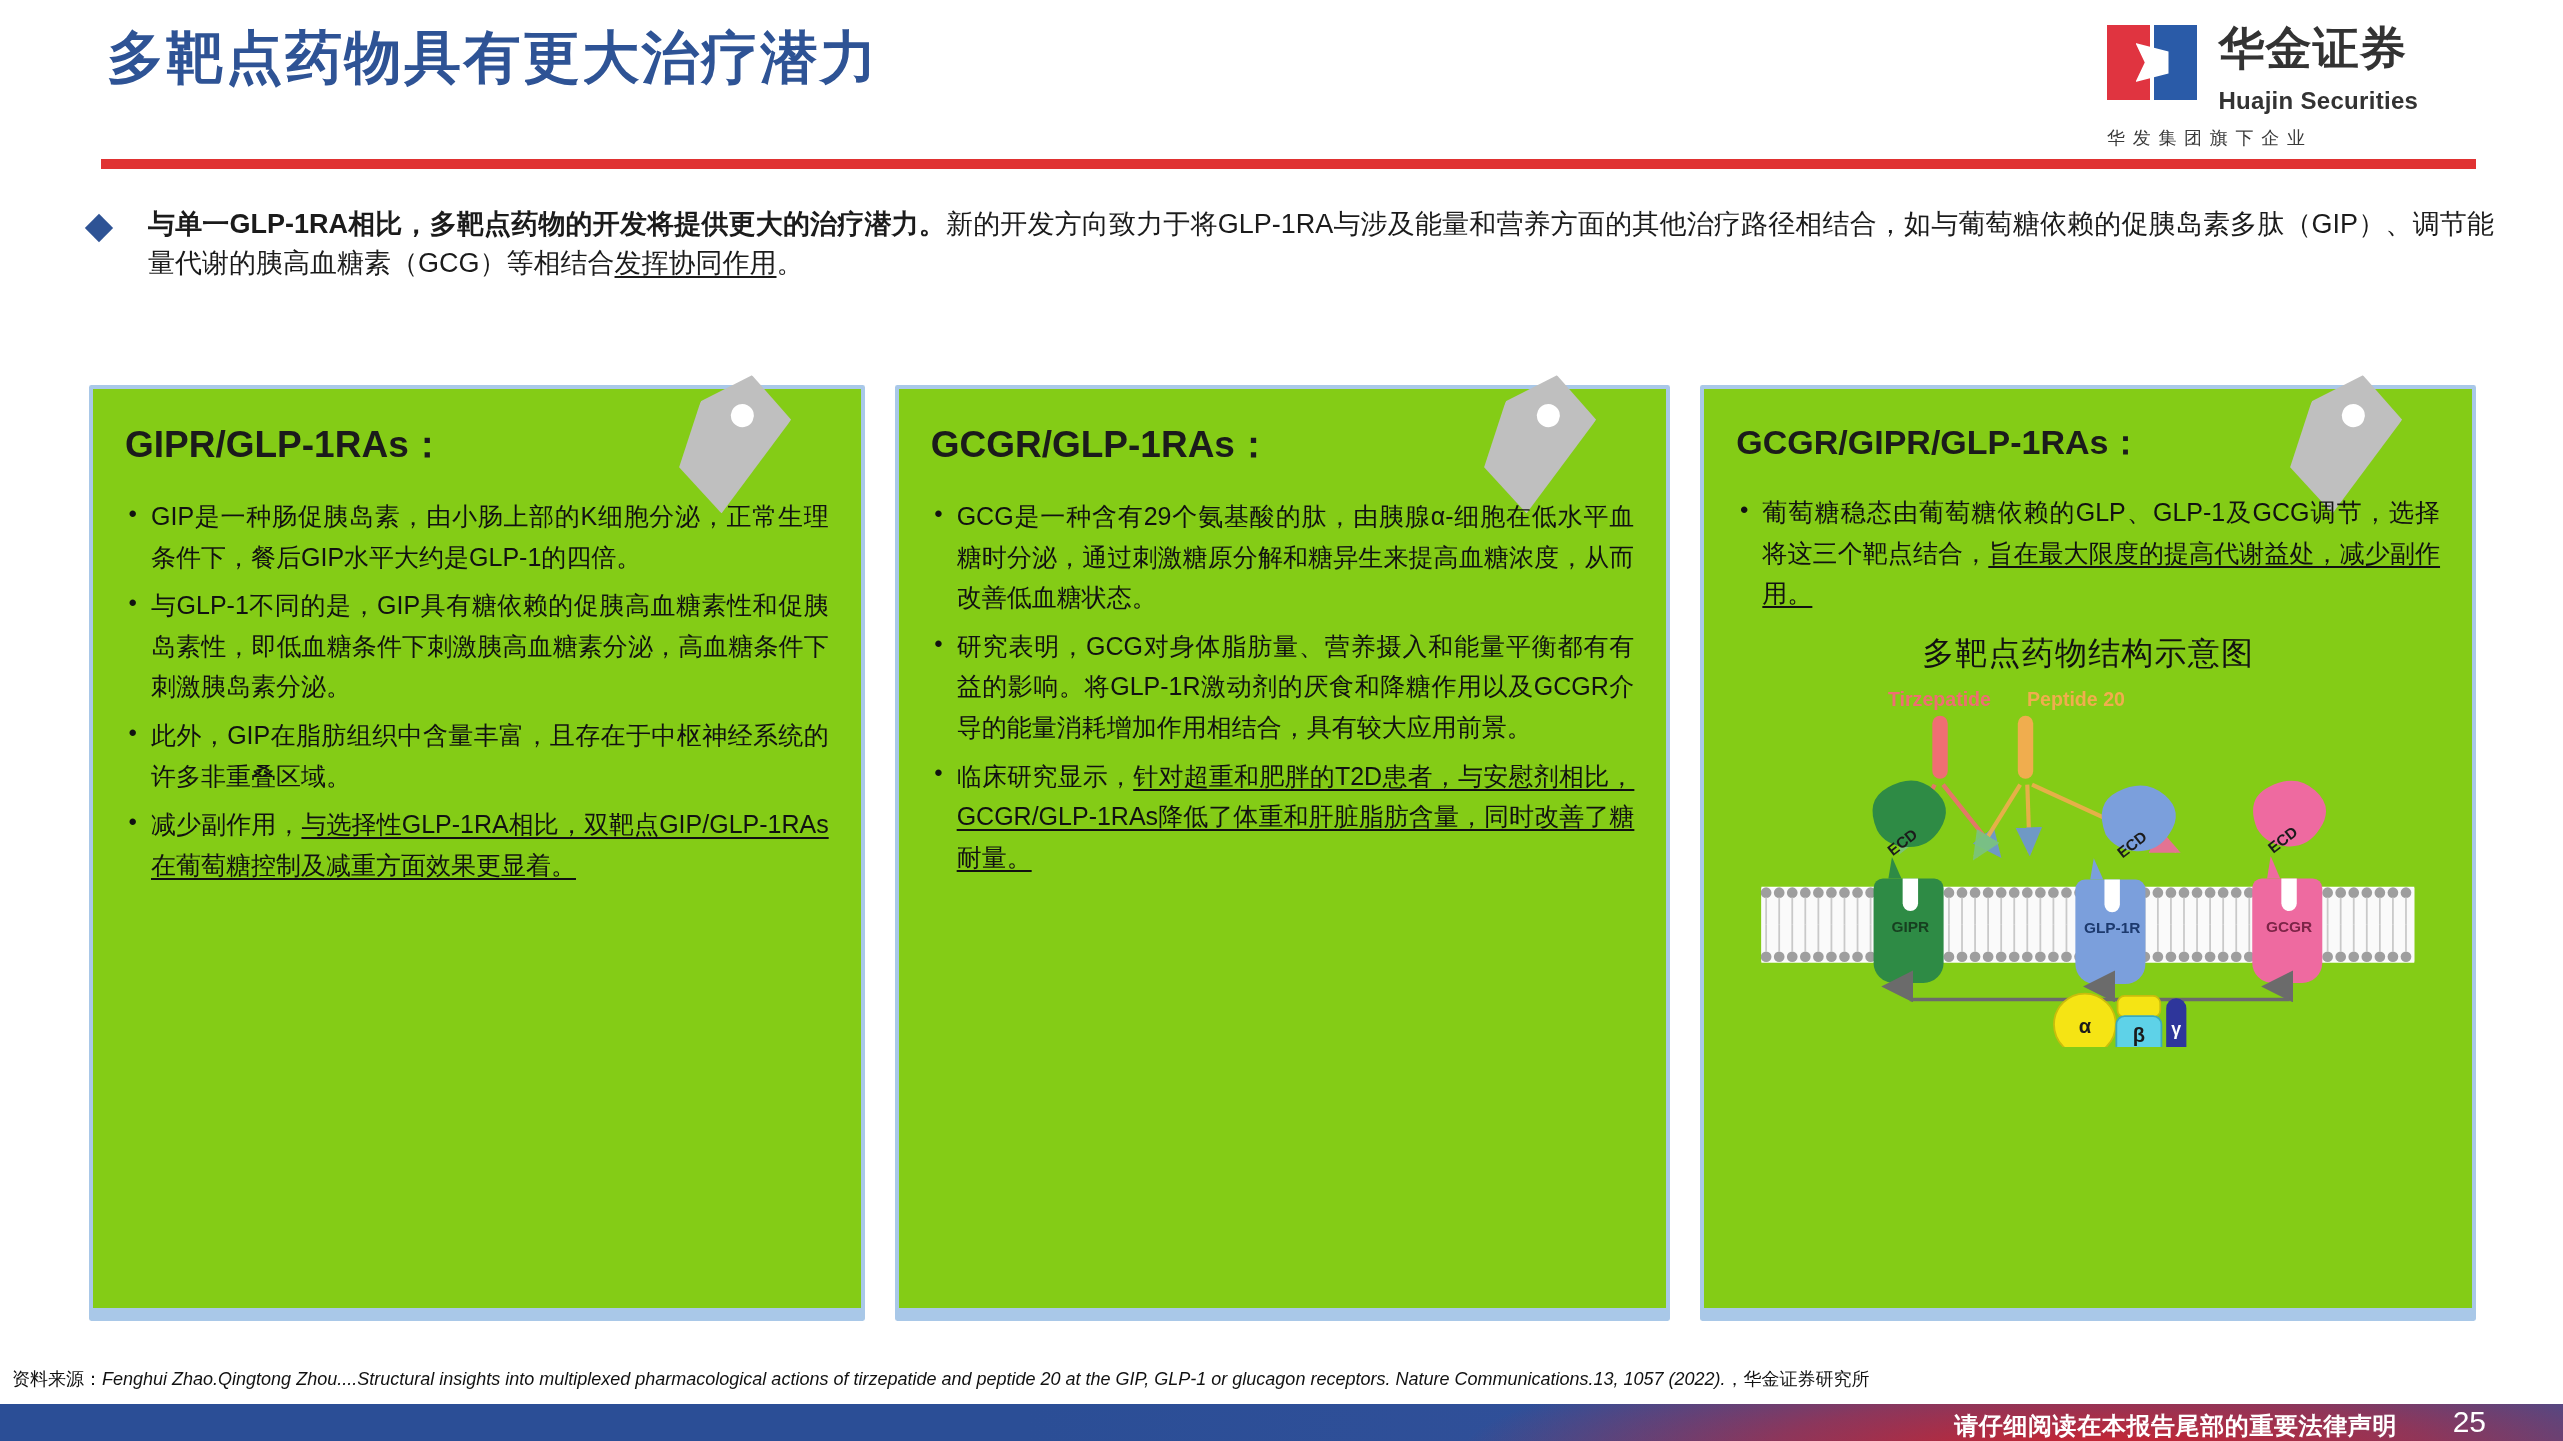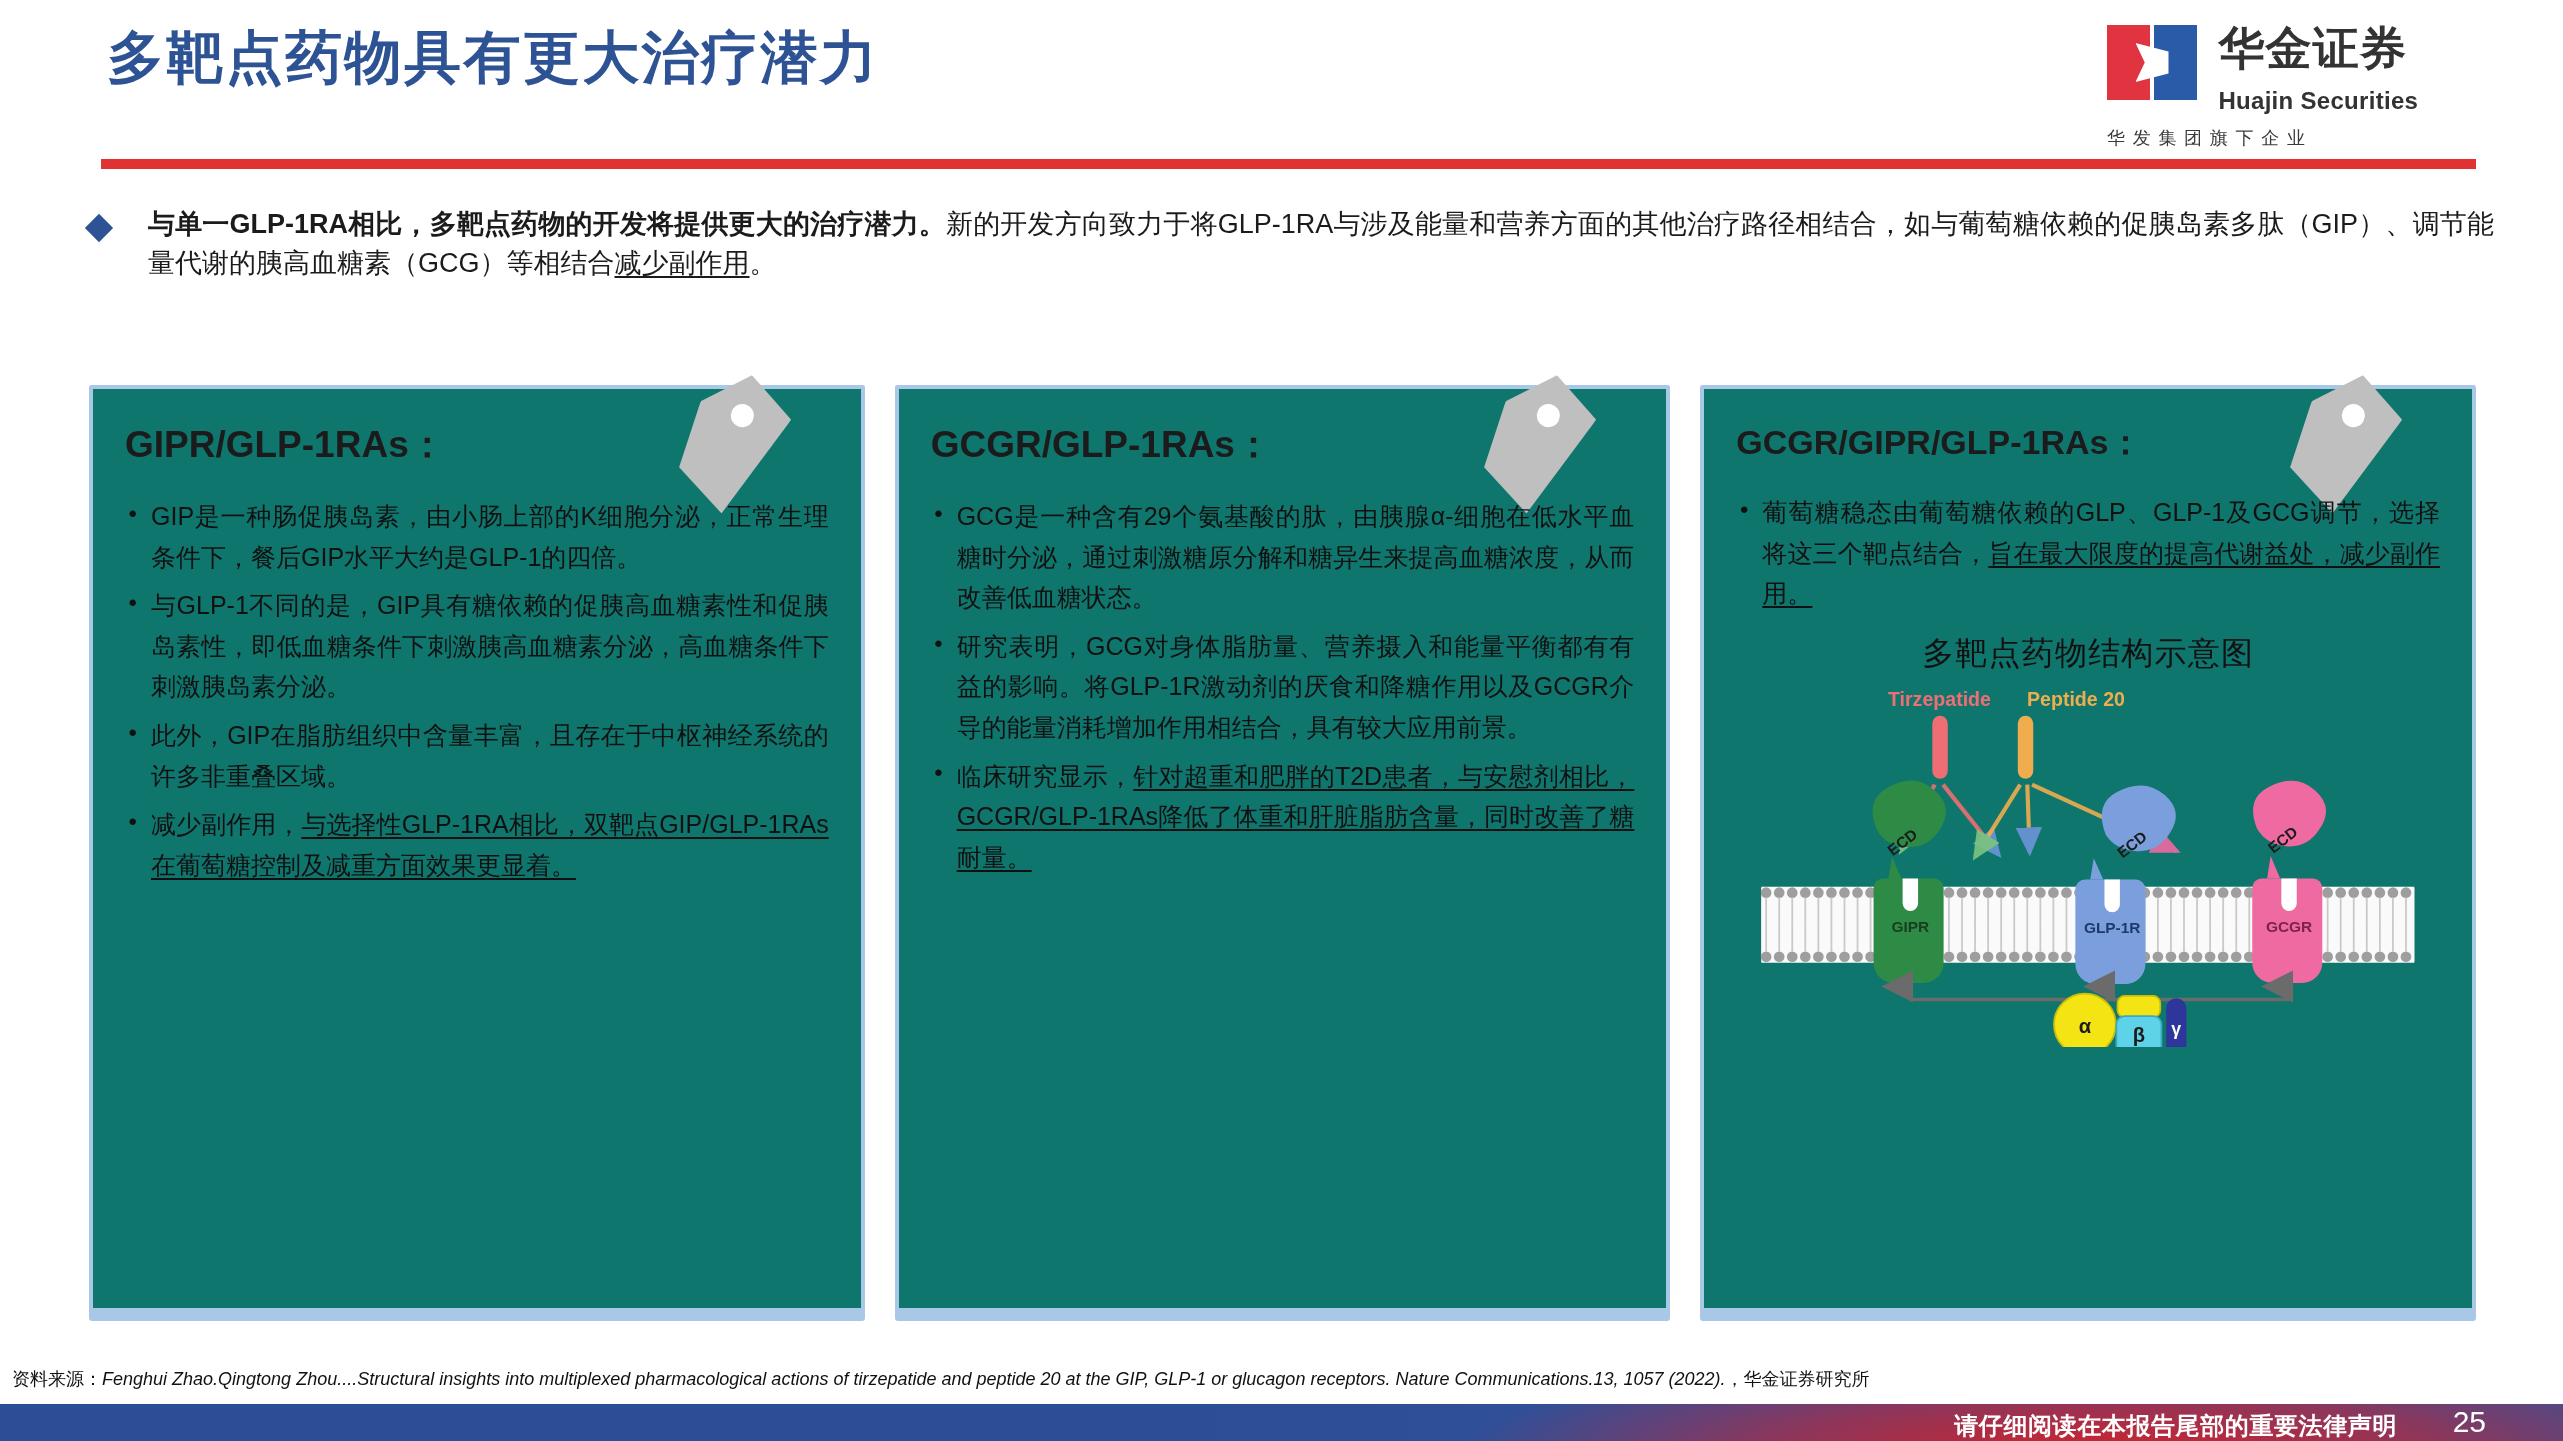--- a/index.html
+++ b/index.html
@@ -51,21 +51,21 @@
     margin-left: 59px; font-size: 27px; line-height: 1.45; color:#1b1b1b;
     text-align: justify;
   }
   .lead-text b { font-weight: bold; }
   .u { text-decoration: underline; text-underline-offset: 3.6px; }
 
   
   .cards { position:absolute; left:89px; top:385px; width:2387px; height:936px; display:flex; gap:30px; }
   .card {
     position: relative; flex: 1 1 0;
-    background: #0f766e;
+    background: #84cc16;
     border: 4.2px solid #A9C8E8;
     border-bottom-width: 13px;
     border-radius: 2.4px;
   }
   .card-inner { padding: 31px 32px 12px 32px; height:100%; }
   .card-title {
     font-size: 37px; font-weight: bold; color:#1b1b1b;
     letter-spacing: 0px; margin-bottom: 26px; white-space: nowrap;
   }
   .card3 .card-title { font-size: 34px; }
@@ -140,21 +140,21 @@
       <div class="logo-text">
         <div class="logo-cn">华金证券</div>
         <div class="logo-en">Huajin Securities</div>
       </div>
     </div>
     <div class="logo-sub">华发集团旗下企业</div>
   </div>
 
   <div class="lead">
     <div class="lead-diamond"></div>
-    <div class="lead-text"><b>与单一GLP-1RA相比，多靶点药物的开发将提供更大的治疗潜力。</b><span>新的开发方向致力于将GLP-1RA与涉及能量和营养方面的其他治疗路径相结合，如与葡萄糖依赖的促胰岛素多肽（GIP）、调节能量代谢的胰高血糖素（GCG）等相结合</span><span class="u">减少副作用</span><span>。</span></div>
+    <div class="lead-text"><b>与单一GLP-1RA相比，多靶点药物的开发将提供更大的治疗潜力。</b><span>新的开发方向致力于将GLP-1RA与涉及能量和营养方面的其他治疗路径相结合，如与葡萄糖依赖的促胰岛素多肽（GIP）、调节能量代谢的胰高血糖素（GCG）等相结合</span><span class="u">发挥协同作用</span><span>。</span></div>
   </div>
 
   <div class="cards">
 
     <div class="card card1">
       <div class="tag"></div>
       <div class="tag-hole"></div>
       <div class="card-inner">
         <div class="card-title">GIPR/GLP-1RAs：</div>
         <ul class="bullets">

